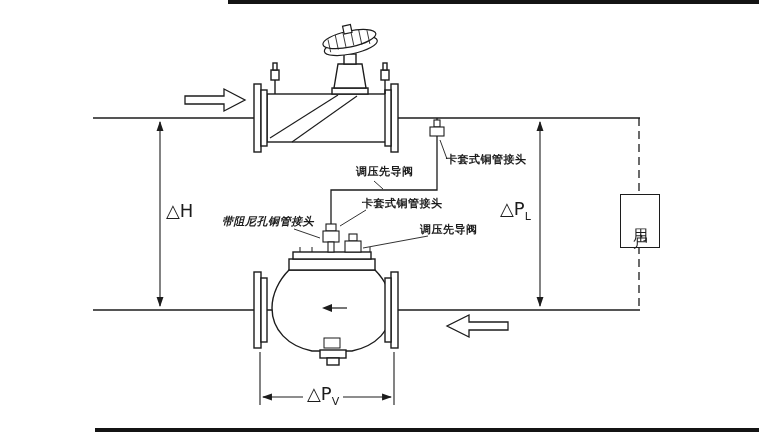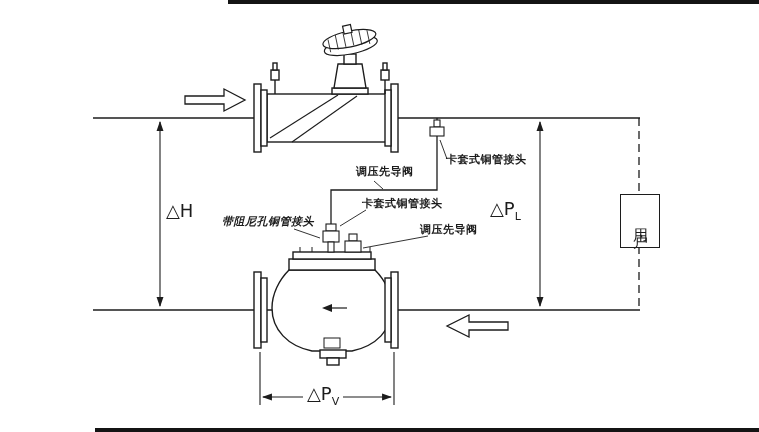--- a/index.html
+++ b/index.html
@@ -171,20 +171,20 @@
     </g>
   </svg>
 
   <div class="lbl" style="left:446px;top:154px;">卡套式铜管接头</div>
   <div class="lbl" style="left:356px;top:166px;">调压先导阀</div>
   <div class="lbl" style="left:362px;top:198px;">卡套式铜管接头</div>
   <div class="lbl" style="left:222px;top:216px;font-style:italic;">带阻尼孔铜管接头</div>
   <div class="lbl" style="left:420px;top:224px;text-align:right;">调压先导阀</div>
 
   <div class="dim" style="left:166px;top:202px;">△H</div>
-  <div class="dim" style="left:490px;top:200px;"><span>△P</span><sub>L</sub></div>
+  <div class="dim" style="left:500px;top:200px;"><span>△P</span><sub>L</sub></div>
   <div class="dim pv" style="left:303px;top:385px;"><span>△P</span><sub>V</sub></div>
 
   <div class="user-box">
     <span>用户</span>
   </div>
 
 </div>
 
 </body></html>

